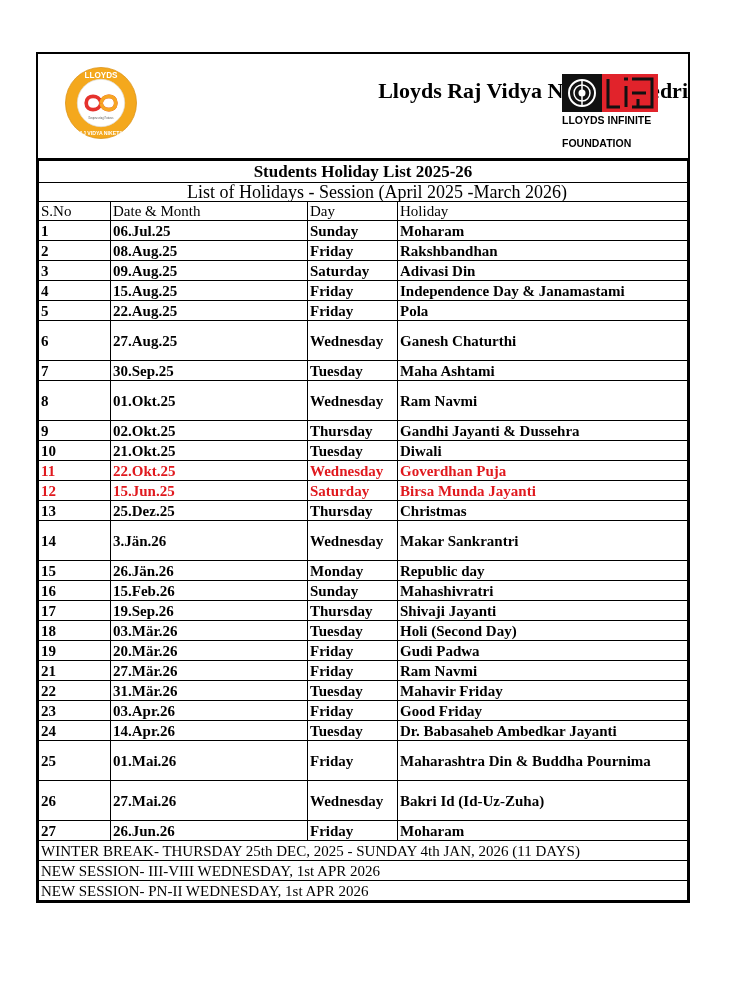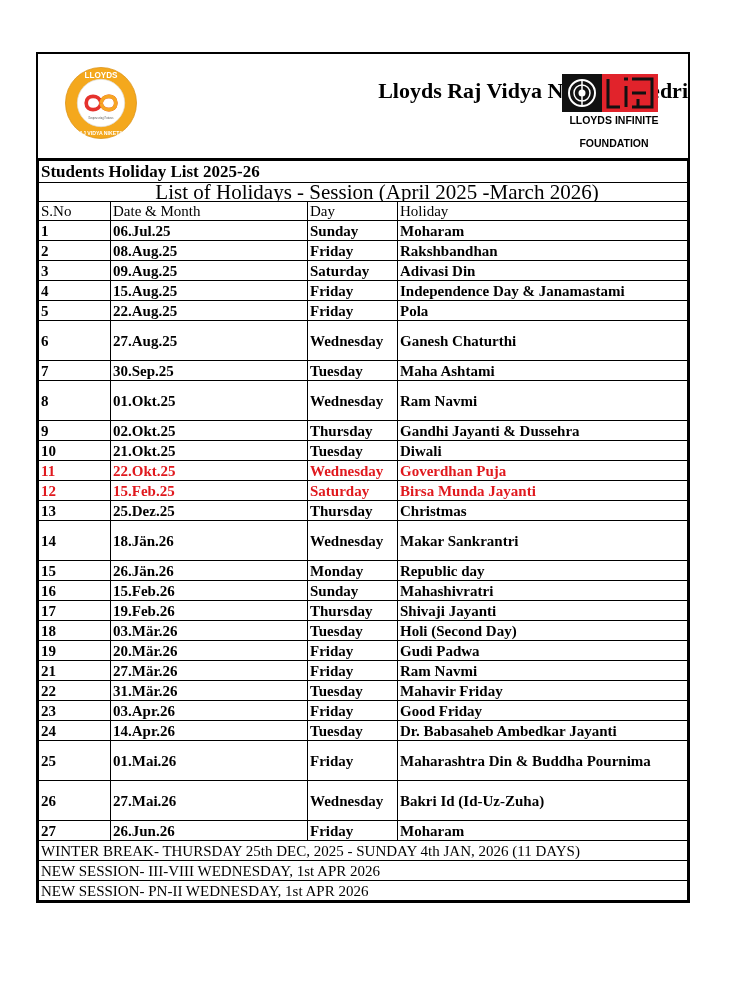--- a/index.html
+++ b/index.html
@@ -1,29 +1,29 @@
 <!DOCTYPE html>
 <html><head>
 <meta charset="utf-8">
 <style>
   html, body { margin:0; padding:0; background:#fff; }
   body { width:751px; height:1000px; position:relative; font-family:"Liberation Serif","DejaVu Serif",serif; color:#000; }
   .sheet { position:absolute; left:36px; top:52px; width:654px; border:2px solid #000; box-sizing:border-box; }
   .header { height:104px; position:relative; border-bottom:2px solid #000; }
   .logo-left { position:absolute; left:26px; top:12px; width:74px; height:74px; }
   .school-name { position:absolute; left:0; right:0; top:24px; text-align:right; font-size:22px; font-weight:bold; padding-left:20px; }
-  .logo-right { position:absolute; left:524px; top:20px; width:104px;text-align:center; }
+  .logo-right { position:absolute; left:524px; top:20px; width:104px; }
   .lif-box { display:flex; height:38px; width:96px; }
   .lif-black { width:40px; background:#111; display:flex; align-items:center; justify-content:center; }
   .lif-red { flex:1; background:#e1232b; }
   .lif-text { font-family:"Liberation Sans","DejaVu Sans",sans-serif; font-weight:bold; font-size:10.5px; line-height:11px; margin-top:3px; }
   table { width:100%; border-collapse:collapse; table-layout:fixed; }
   td { border:1.5px solid #000; font-size:15px; padding:0 2px; line-height:18px; vertical-align:middle; white-space:nowrap; overflow:hidden; }
-  .title-row td { font-weight:bold; font-size:17px; height:21px; }
-  .sub-row td { text-align:center; font-size:21px; height:18px; font-weight:normal;padding-left:30px; }
+  .title-row td { text-align:center; font-weight:bold; font-size:17px; height:21px; }
+  .sub-row td { text-align:center; font-size:18px; height:18px; font-weight:normal;padding-left:30px; }
   .head-row td { font-size:15px; height:18px; }
   .r td { height:19px; font-weight:bold; }
   .r.tall td { height:39px; }
   .r.red td { color:#e0191e; }
   .note td { font-size:15px; height:19px; letter-spacing:0; }
 </style>
 </head>
 <body>
 
 <div class="sheet">
@@ -140,51 +140,51 @@
           <td>Diwali</td>
         </tr>
         <tr class="r red">
           <td>11</td>
           <td>22.Okt.25</td>
           <td>Wednesday</td>
           <td>Goverdhan Puja</td>
         </tr>
         <tr class="r red">
           <td>12</td>
-          <td>15.Feb.25</td>
+          <td>15.Jun.25</td>
           <td>Saturday</td>
           <td>Birsa Munda Jayanti</td>
         </tr>
         <tr class="r">
           <td>13</td>
           <td>25.Dez.25</td>
           <td>Thursday</td>
           <td>Christmas</td>
         </tr>
         <tr class="r tall">
           <td>14</td>
-          <td>18.Jän.26</td>
+          <td>3.Jän.26</td>
           <td>Wednesday</td>
           <td>Makar Sankrantri</td>
         </tr>
         <tr class="r">
           <td>15</td>
           <td>26.Jän.26</td>
           <td>Monday</td>
           <td>Republic day</td>
         </tr>
         <tr class="r">
           <td>16</td>
           <td>15.Feb.26</td>
           <td>Sunday</td>
           <td>Mahashivratri</td>
         </tr>
         <tr class="r">
           <td>17</td>
-          <td>19.Feb.26</td>
+          <td>19.Sep.26</td>
           <td>Thursday</td>
           <td>Shivaji Jayanti</td>
         </tr>
         <tr class="r">
           <td>18</td>
           <td>03.Mär.26</td>
           <td>Tuesday</td>
           <td>Holi (Second Day)</td>
         </tr>
         <tr class="r">

